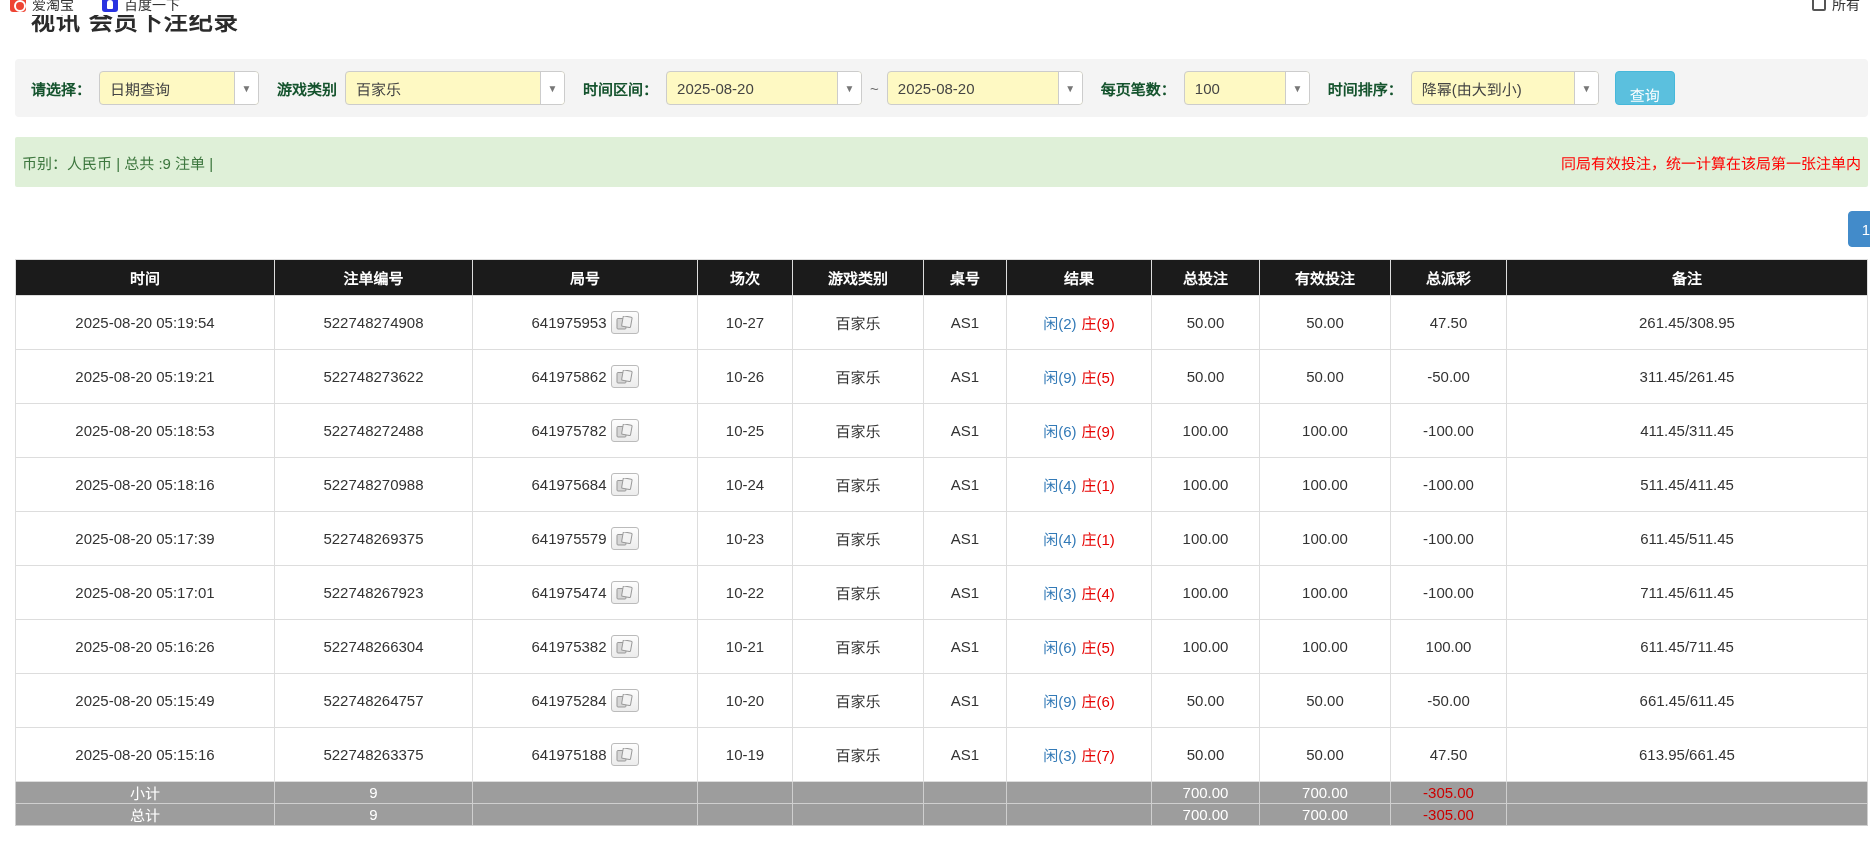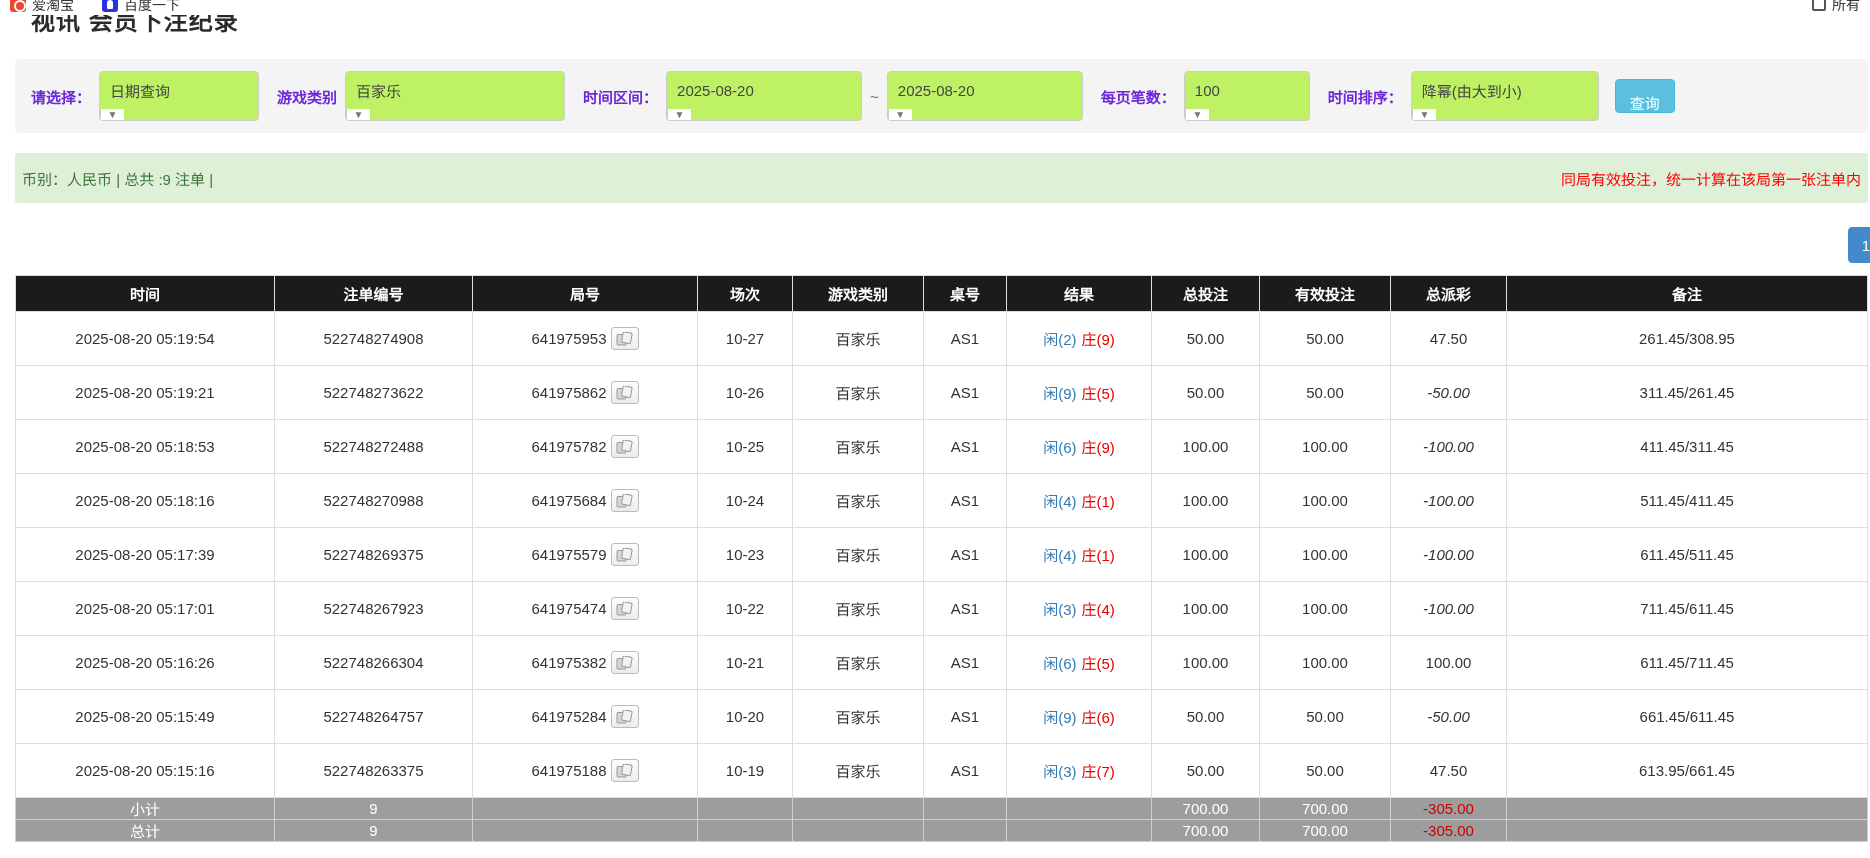--- a/index.html
+++ b/index.html
@@ -25,24 +25,24 @@
   .bm-folder { width:14px; height:14px; border:2px solid #555; border-radius:2px; display:inline-block; }
 
   
   .title-wrap { height:30px; overflow:hidden; margin-top:2px; }
   .title-wrap h1 { font-size:24px; line-height:38px; margin-top:-12px; padding-left:31px;
     font-weight:700; color:#2b2b2b; letter-spacing:1px; white-space:nowrap; }
 
   
   .filter-bar { margin:14px 2px 0 15px; background:var(--filter-bg); padding:12px 14px;
     display:flex; align-items:center; border-radius:4px; }
-  .flt-label { font-size:15px; font-weight:700; color:#6d28d9; margin:0 8px 0 18px; white-space:nowrap; }
+  .flt-label { font-size:15px; font-weight:700; color:#14532d; margin:0 8px 0 18px; white-space:nowrap; }
   .flt-label.first { margin-left:2px; }
-  .sel { display:inline-flex; align-items:stretch; height:50px; background:#bef264;
-    border:1px solid #ccc; border-radius:4px; overflow:hidden; cursor:pointer;flex-direction:column; }
+  .sel { display:inline-flex; align-items:stretch; height:34px; background:#fef9c3;
+    border:1px solid #ccc; border-radius:4px; overflow:hidden; cursor:pointer; }
   .sel .val { display:flex; align-items:center; padding:0 10px; font-size:15px; color:#444;
     flex:1; white-space:nowrap; overflow:hidden; }
   .sel .arrow-box { width:24px; border-left:1px solid #ccc; display:flex; align-items:center;
     justify-content:center; color:#777; font-size:10px; background:#fff; }
   .w-query { width:160px; } .w-game { width:220px; } .w-date { width:196px; }
   .w-size { width:126px; } .w-sort { width:188px; }
   .tilde { margin:0 8px; color:#666; font-size:15px; }
   .btn-search { margin-left:16px; height:34px; padding:12px 14px; font-size:15px; color:#fff;
     background:var(--search-btn); border:1px solid var(--search-btn-border); border-radius:4px;
     cursor:pointer; font-family:inherit; }
@@ -62,21 +62,21 @@
 
   
   .bet-table { margin:12px 2px 0 15px; width:1853px; border-collapse:collapse;
     table-layout:fixed; font-size:15px; }
   .bet-table th, .bet-table td { border:1px solid var(--table-border); text-align:center;
     vertical-align:middle; overflow:hidden; white-space:nowrap; }
   .bet-table thead th { background:var(--header-bg); color:#fff; font-weight:700;
     height:36px; font-size:15px; }
   .bet-table tbody td { height:54px; color:#333; background:#fff; }
   .blue { color:var(--link-blue); cursor:pointer; }
-  .neg { color:var(--negative-red);font-style:italic; }
+  .neg { color:var(--negative-red); }
   .player { color:var(--player-blue); }
   .banker { color:var(--banker-red); margin-left:5px; }
   .round-wrap { display:inline-flex; align-items:center; gap:4px; }
   .icon-btn { width:28px; height:23px; border:1px solid #bbb; border-radius:3px;
     background:linear-gradient(#fdfdfd,#ececec); display:inline-flex; align-items:center;
     justify-content:center; cursor:pointer; padding:0; }
   .summary td { height:22px; background:var(--summary-bg); color:#fff; font-size:15px;
     border-color:#cfcfcf; }
   .summary td.sum-neg { color:var(--summary-neg-red); }
 </style>

